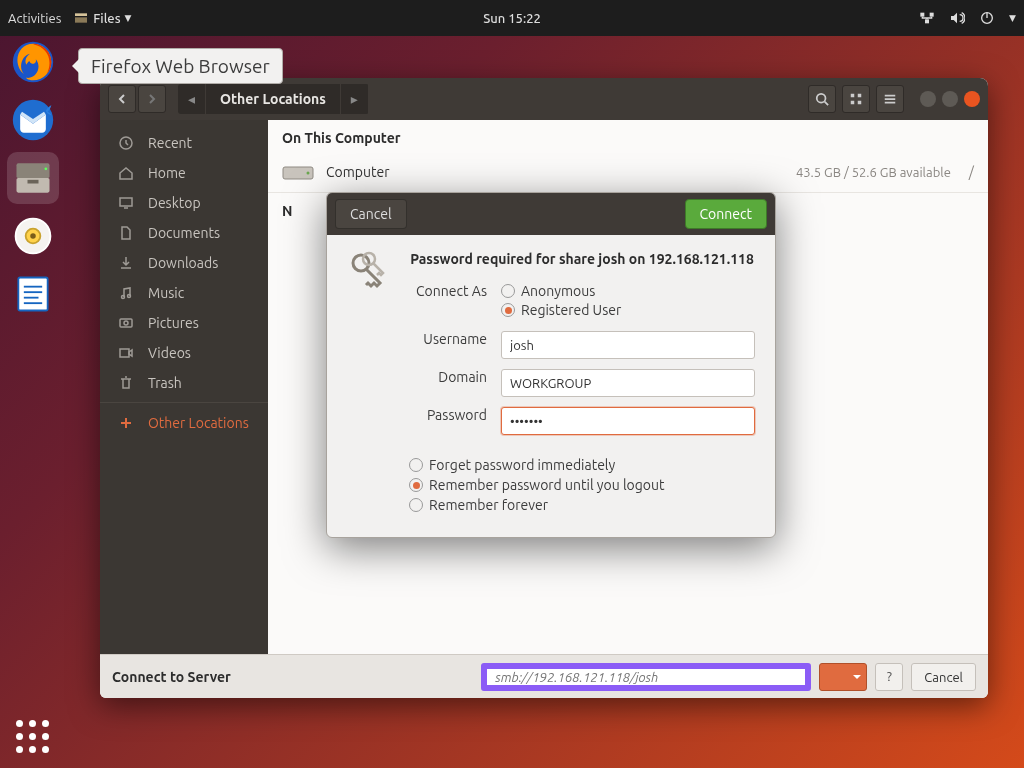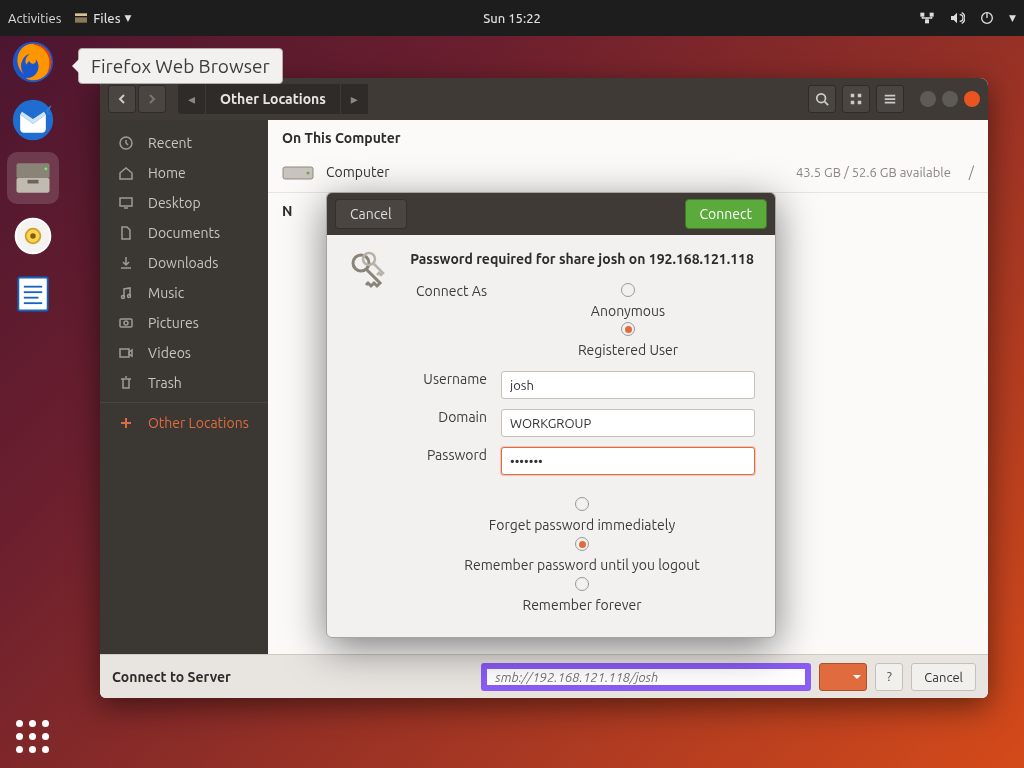--- a/index.html
+++ b/index.html
@@ -57,21 +57,21 @@
 .dlg-head .hbtn{height:30px;padding:0 14px;border-radius:4px;font-size:14px;display:flex;align-items:center;border:1px solid rgba(0,0,0,0.3);}
 .dlg-head .hcancel{background:#4a4540;color:#ddd;}
 .dlg-head .hconnect{background:#5aaa3c;color:#fff;margin-left:auto;border-color:#3e7a28;}
 .dlg-body{padding:16px 20px 20px;display:flex;gap:16px;}
 .dlg-icon{width:46px;flex-shrink:0;}
 .dlg-content{flex:1;}
 .dlg-title{font-weight:bold;font-size:14px;color:#2c2c2c;margin-bottom:16px;text-align:center;}
 .frm-row{display:flex;margin-bottom:10px;}
 .frm-lbl{width:92px;text-align:right;padding-right:14px;font-size:14px;color:#3c3c3c;}
 .frm-ctrl{flex:1;}
-.radio-opt{display:flex;align-items:center;gap:6px;font-size:14px;color:#3c3c3c;margin-bottom:3px;flex-direction:column;}
+.radio-opt{display:flex;align-items:center;gap:6px;font-size:14px;color:#3c3c3c;margin-bottom:3px;}
 .radio{width:14px;height:14px;border:1px solid #999;border-radius:50%;display:inline-flex;align-items:center;justify-content:center;}
 .radio.on:after{content:"";width:7px;height:7px;background:#e06b3f;border-radius:50%;}
 .txt-input{width:100%;height:28px;border:1px solid #c5c0ba;border-radius:3px;padding:0 8px;font-size:13px;background:#fff;color:#333;}
 .txt-input.focus{border-color:#e06b3f;box-shadow:0 0 0 1px rgba(224,107,63,0.3);}
 .remember{margin-top:22px;margin-left:0;}
 .remember .radio-opt{margin-bottom:4px;}
 </style>
 </head>
 <body>
 

